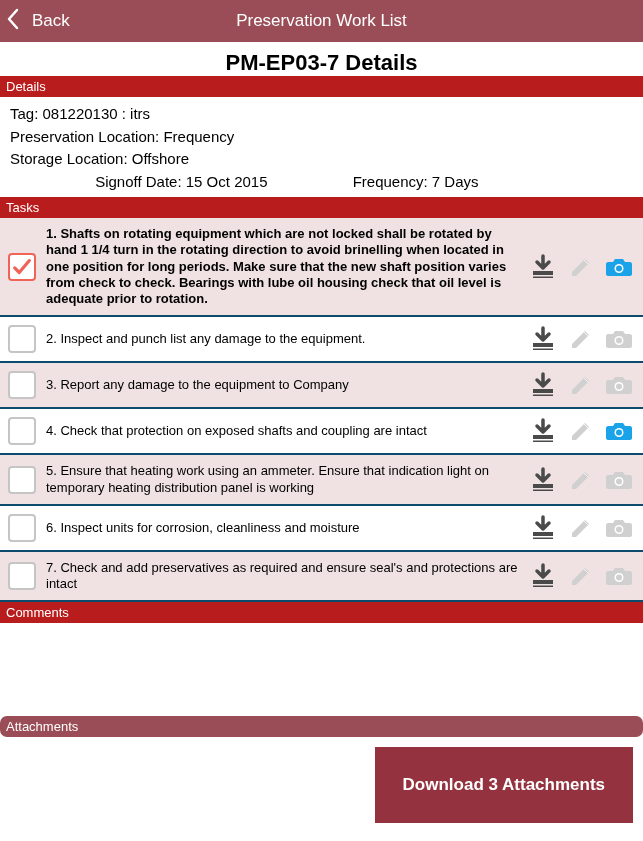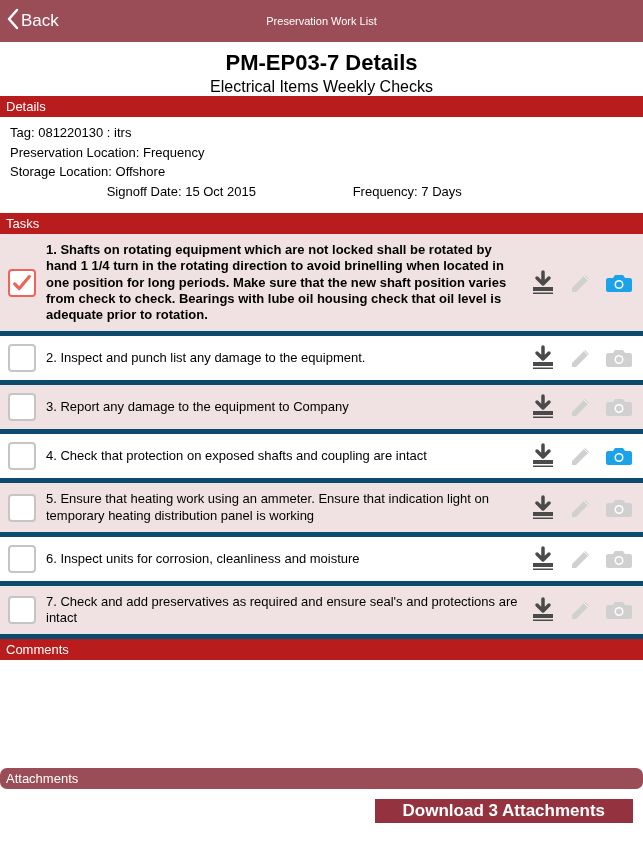--- a/index.html
+++ b/index.html
@@ -21,54 +21,54 @@
   position: relative;
   justify-content: center;
 }
 .back-btn {
   position: absolute;
   left: 6px;
   top: 0;
   height: 42px;
   display: flex;
   align-items: center;
-  gap: 1px;
+  gap: 12px;
   color: #fff;
   font-size: 17px;
   cursor: pointer;
 }
-.nav-title { font-size: 11px; font-weight: 400; }
+.nav-title { font-size: 17px; font-weight: 400; }
 .header-block {
   text-align: center;
   padding: 8px 0 0 0;
   background: #fff;
 }
 .header-block h1 { font-size: 22px; font-weight: 700; }
 .header-block .sub { font-size: 16px; margin-top: 2px; }
 .section-bar {
   background: #b91c1c;
   color: #fff;
   font-size: 13px;
   padding: 3px 6px;
 }
 .details-body {
-  padding: 6px 10px 12px 10px;
-  font-size: 13px;
+  padding: 6px 10px 4px 10px;
+  font-size: 15px;
   line-height: 1.5;
 }
 .details-row-2 { display: flex; }
 .details-row-2 > div:first-child { flex: 1; text-align: center; }
 .details-row-2 > div:last-child { flex: 0 0 45%; }
 .tasks-list { display: flex; flex-direction: column; }
 .task-row {
   display: flex;
   align-items: center;
   gap: 10px;
   padding: 8px 10px 8px 8px;
-  border-bottom: 5px solid #0c4a6e;
+  border-bottom: 2px solid #0c4a6e;
 }
 .task-row.shaded { background: #f0e2e3; }
 .checkbox {
   width: 28px;
   height: 28px;
   border: 2px solid #c5c5c5;
   border-radius: 4px;
   background: #fff;
   flex-shrink: 0;
   display: flex;
@@ -109,42 +109,41 @@
   display: flex;
   justify-content: flex-end;
   padding: 10px 10px 18px 0;
   background: #fff;
 }
 .download-btn {
   background: #94333f;
   color: #fff;
   font-size: 17px;
   font-weight: 600;
-  padding: 2px 28px;
+  padding: 28px 28px;
   cursor: pointer;
 }
 </style>
 </head>
 <body>
 
 <div class="navbar">
   <div class="back-btn">
     <span>
       <svg width="14" height="22" viewBox="0 0 14 22">
           <path d="M11 2 L3 11 L11 20" stroke="#fff" stroke-width="2.5" fill="none" stroke-linecap="round" stroke-linejoin="round"></path>
         </svg>
     </span>
     <span>Back</span>
   </div>
   <div class="nav-title">Preservation Work List</div>
 </div>
 
 <div class="header-block">
   <h1>PM-EP03-7 Details</h1>
-  <div class="sub">Electrical Items Weekly Checks</div>
 </div>
 
 <div class="section-bar">Details</div>
 <div class="details-body">
   <div>Tag: 081220130 : itrs</div>
   <div>Preservation Location: Frequency</div>
   <div>Storage Location: Offshore</div>
   <div class="details-row-2">
     <div>Signoff Date: 15 Oct 2015</div>
     <div>Frequency: 7 Days</div>

